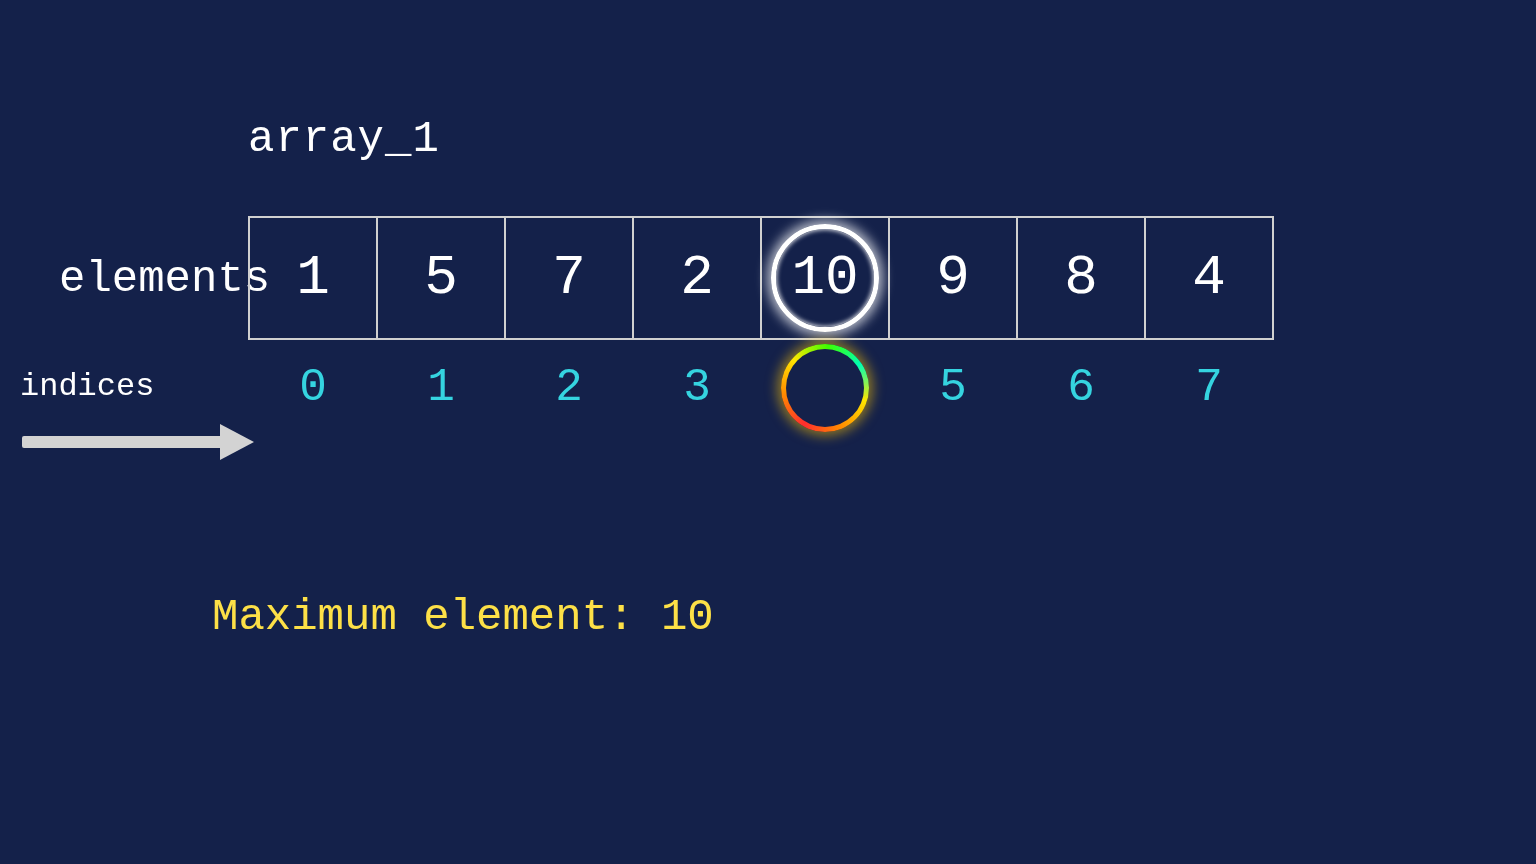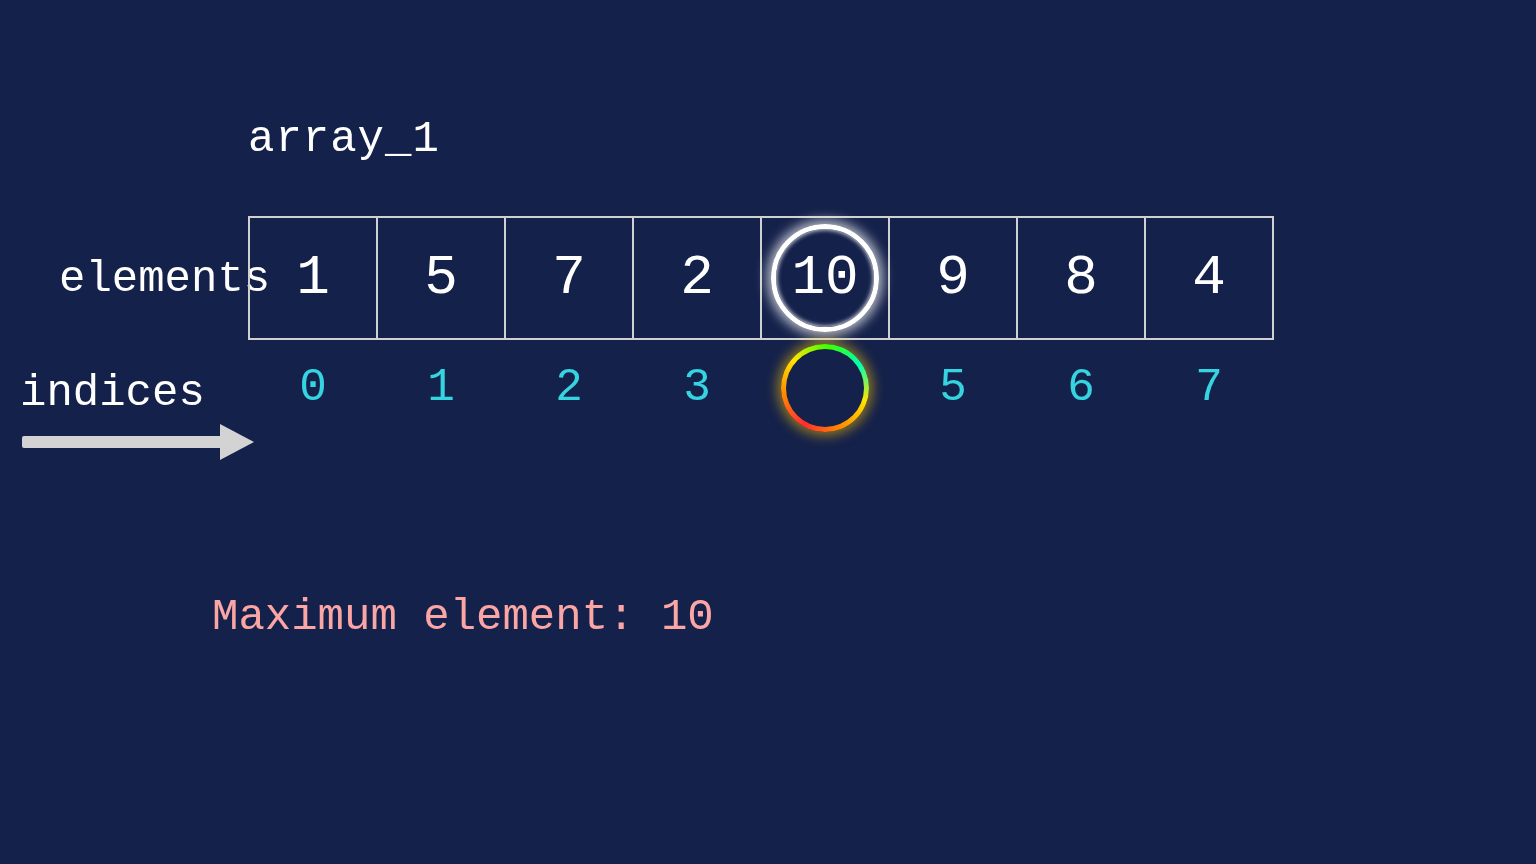--- a/index.html
+++ b/index.html
@@ -30,21 +30,21 @@
     position: absolute;
     left: 24px;
     top: 254px;
     font-size: 44px;
     margin-left: 35px;
   }
   .label-indices {
     position: absolute;
     left: 20px;
     top: 368px;
-    font-size: 44px;
+    font-size: 32px;
   }
   .arrow {
     position: absolute;
     left: 22px;
     top: 424px;
     width: 240px;
     height: 36px;
   }
   .arrow-line {
     position: absolute;
@@ -138,21 +138,21 @@
     background: #14214a;
     border-radius: 50%;
   }
 
   .result-box {
     position: absolute;
     left: 212px;
     top: 580px;
     font-size: 44px;
     line-height: 1.7;
-    color: #fca5a5;
+    color: #fde047;
   }
 </style>
 </head>
 <body>
 
 <div class="canvas">
 
   <div class="title">array_1</div>
 
   <div class="label-elements">elements</div>

